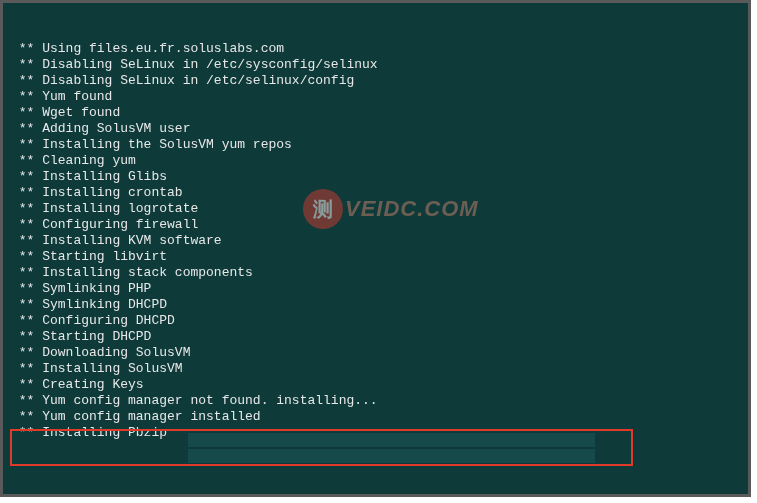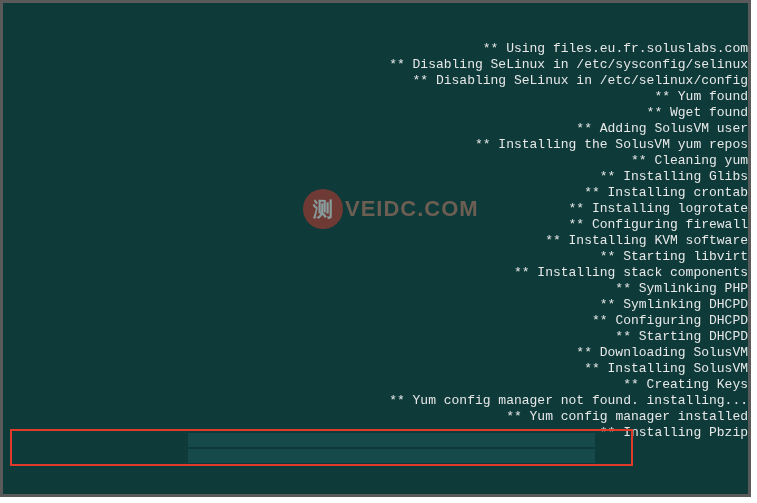--- a/index.html
+++ b/index.html
@@ -14,21 +14,20 @@
     background: #0e3a3a;
     color: #e8e8e8;
     font-size: 13px;
     line-height: 16px;
     padding: 6px 0 0 8px;
     box-sizing: border-box;
     border: 3px solid #5a5a5a;
     position: relative;
     overflow: hidden;
     white-space: pre;
-    text-align: right;
   }
   .line { white-space: pre; }
   .blank { height: 16px; }
   .watermark {
     position: absolute;
     top: 186px;
     left: 300px;
     display: flex;
     align-items: center;
     opacity: 0.5;
@@ -47,20 +46,21 @@
     font-size: 20px;
     font-weight: bold;
     margin-right: 2px;
   }
   .wm-text {
     color: #c9826a;
     font-family: Arial, sans-serif;
     font-size: 22px;
     font-weight: bold;
     letter-spacing: 1px;
+    font-style: italic;
   }
   .redbox {
     position: absolute;
     border: 2px solid #e03a2a;
     box-sizing: border-box;
     pointer-events: none;
   }
   .masked {
     position: absolute;
     background: #164a4a;

